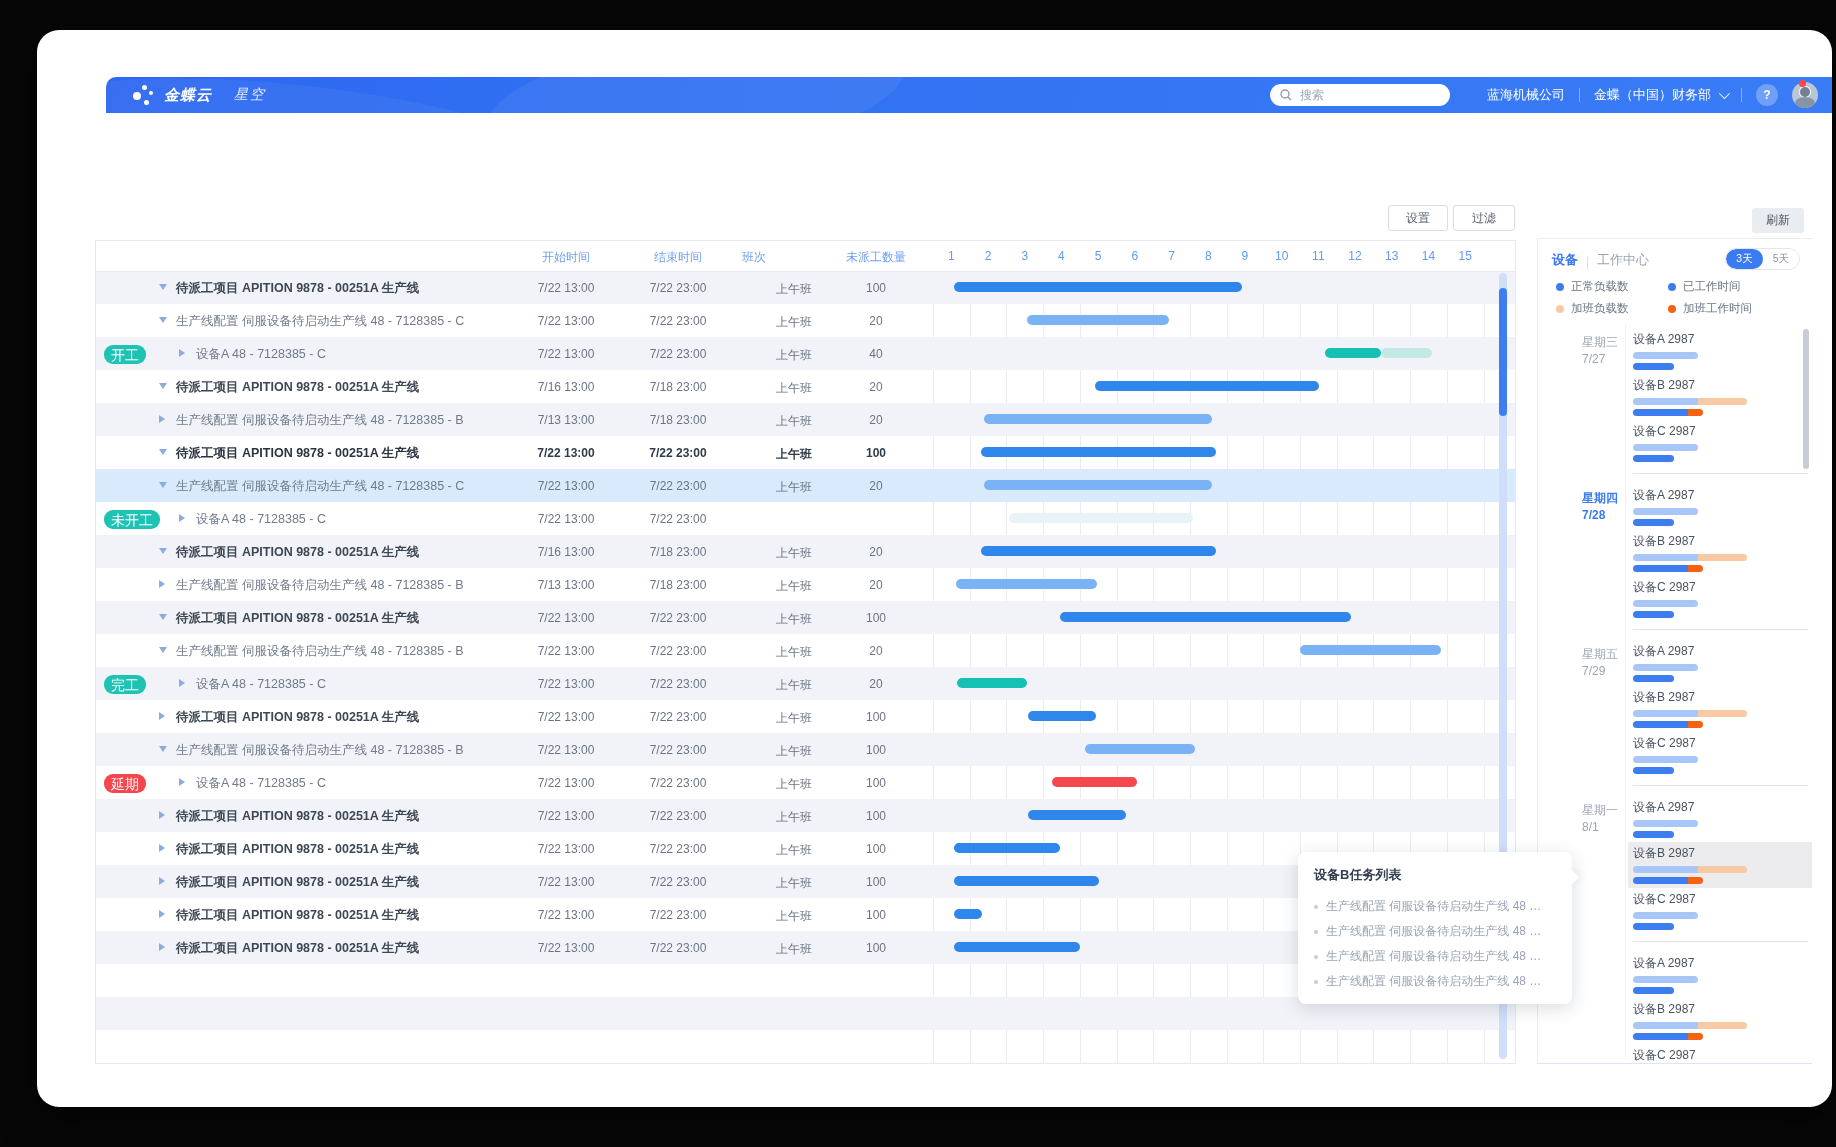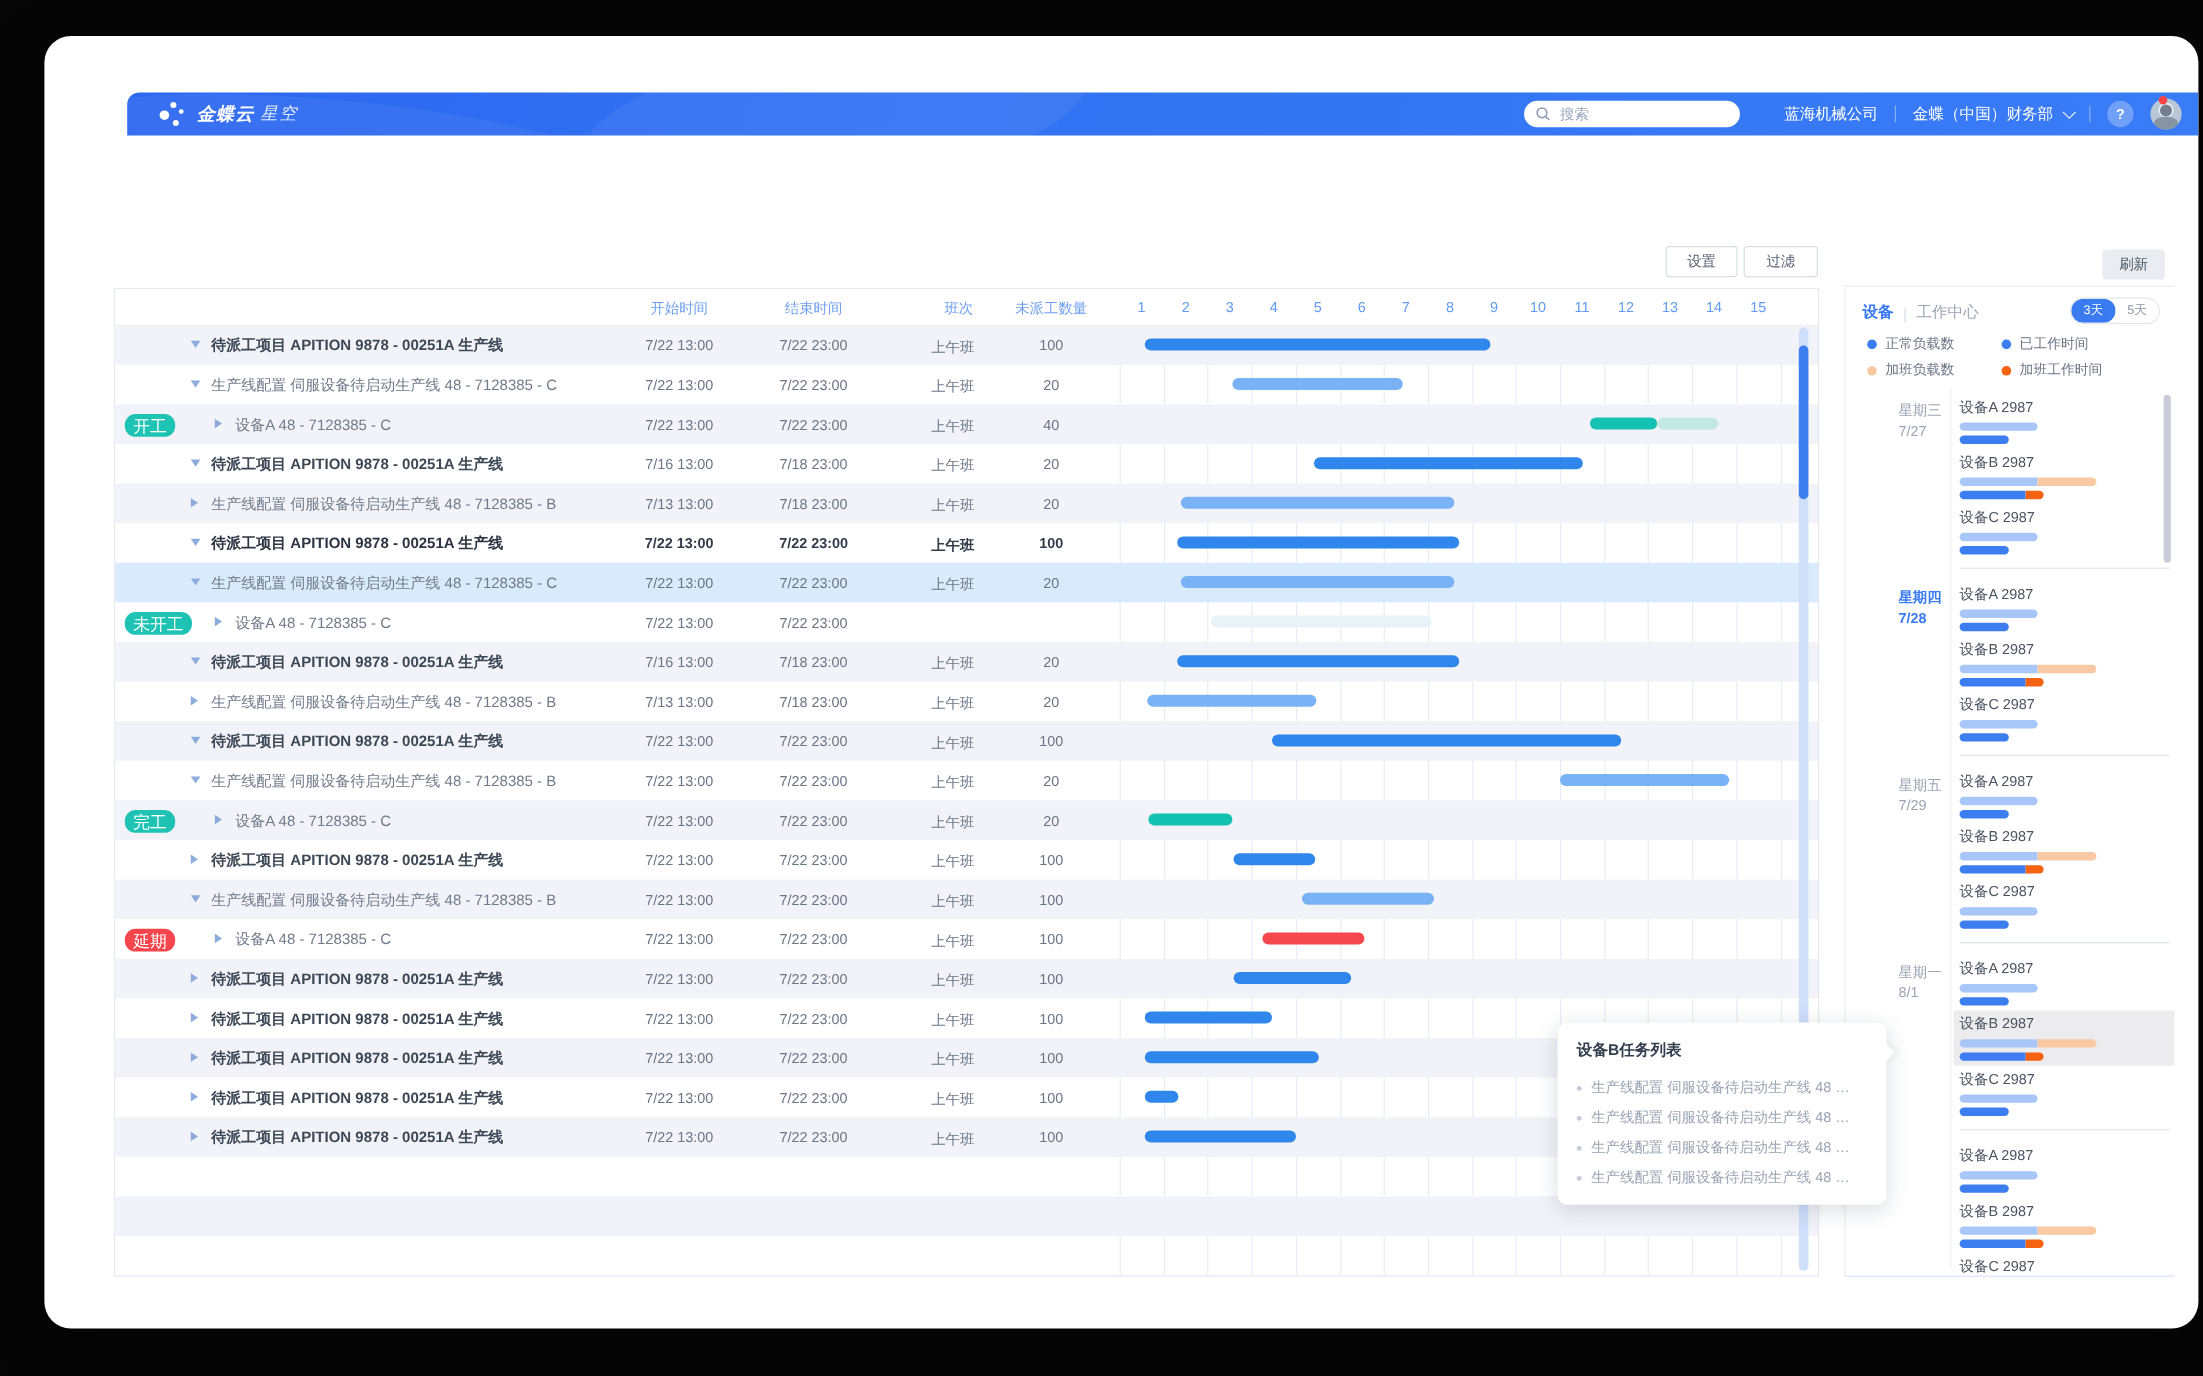--- a/index.html
+++ b/index.html
@@ -16,21 +16,21 @@
   .appbar .swoosh2{position:absolute;left:-60px;top:8px;width:500px;height:90px;border-radius:50%;
           background:rgba(255,255,255,.05);transform:rotate(6deg);}
   .logo{position:absolute;left:26px;top:4px;height:28px;display:flex;align-items:center;}
   .logo-dots{position:relative;width:24px;height:24px;margin-right:8px;}
   .logo-dots i{position:absolute;background:#fff;border-radius:50%;display:block;}
   .logo-dots i:nth-child(1){width:8px;height:8px;left:1px;top:9px;}
   .logo-dots i:nth-child(2){width:5px;height:5px;left:10px;top:2px;}
   .logo-dots i:nth-child(3){width:4px;height:4px;left:17px;top:8px;}
   .logo-dots i:nth-child(4){width:5px;height:5px;left:12px;top:17px;}
   .logo-bold{color:#fff;font-weight:700;font-style:italic;font-size:15px;letter-spacing:1px;}
-  .logo-light{color:#e2ebff;font-weight:400;font-style:italic;font-size:14px;margin-left:5px;letter-spacing:2px;}
+  .logo-light{color:#e2ebff;font-weight:400;font-style:italic;font-size:14px;margin-left:22px;letter-spacing:2px;}
   .searchbox{position:absolute;left:1164px;top:7px;width:180px;height:22px;background:#fff;border-radius:11px;
              display:flex;align-items:center;padding:0 10px;box-sizing:border-box;}
   .searchbox svg{flex:0 0 auto;margin-right:6px;}
   .searchbox input{border:none;outline:none;background:transparent;font-size:12px;color:#4a5568;width:100%;}
   .searchbox input::placeholder{color:#9aa7bd;}
   .topright{position:absolute;right:14px;top:0;height:36px;display:flex;align-items:center;color:#fff;font-size:13px;}
   .topsep{width:1px;height:14px;background:rgba(255,255,255,.4);margin:0 14px;}
   .chev-w{display:inline-block;width:7px;height:7px;border-right:1.6px solid rgba(255,255,255,.9);
           border-bottom:1.6px solid rgba(255,255,255,.9);transform:rotate(45deg) translateY(-2px);margin-left:8px;}
   .help-circle{width:22px;height:22px;border-radius:50%;background:rgba(255,255,255,.28);display:flex;
@@ -376,21 +376,21 @@
           <span class="rcell" style="left: 780px;">100</span>
           <div class="gbar" style="left: 858px; width: 126px; background: rgb(47, 135, 236);"></div>
         </div>
         <div class="grow" style="top: 723px;"></div>
         <div class="grow stripe" style="top: 756px;"></div>
         <div class="grow" style="top: 789px;"></div>
       </div>
     <div class="thead">
       <span class="col" style="left:470px">开始时间</span>
       <span class="col" style="left:582px">结束时间</span>
-      <span class="col" style="left:703px">班次</span>
+      <span class="col" style="left:658px">班次</span>
       <span class="col" style="left:780px">未派工数量</span>
       <span id="daynums"><span class="num" style="left: 855.35px;">1</span><span class="num" style="left: 892.05px;">2</span><span class="num" style="left: 928.75px;">3</span><span class="num" style="left: 965.45px;">4</span><span class="num" style="left: 1002.15px;">5</span><span class="num" style="left: 1038.85px;">6</span><span class="num" style="left: 1075.55px;">7</span><span class="num" style="left: 1112.25px;">8</span><span class="num" style="left: 1148.95px;">9</span><span class="num" style="left: 1185.65px;">10</span><span class="num" style="left: 1222.35px;">11</span><span class="num" style="left: 1259.05px;">12</span><span class="num" style="left: 1295.75px;">13</span><span class="num" style="left: 1332.45px;">14</span><span class="num" style="left: 1369.15px;">15</span></span>
     </div>
     <div class="vscroll">
         <div class="thumb"></div>
       </div>
   </div>
 
   <div class="sidebar">
     <div class="sb-head">

